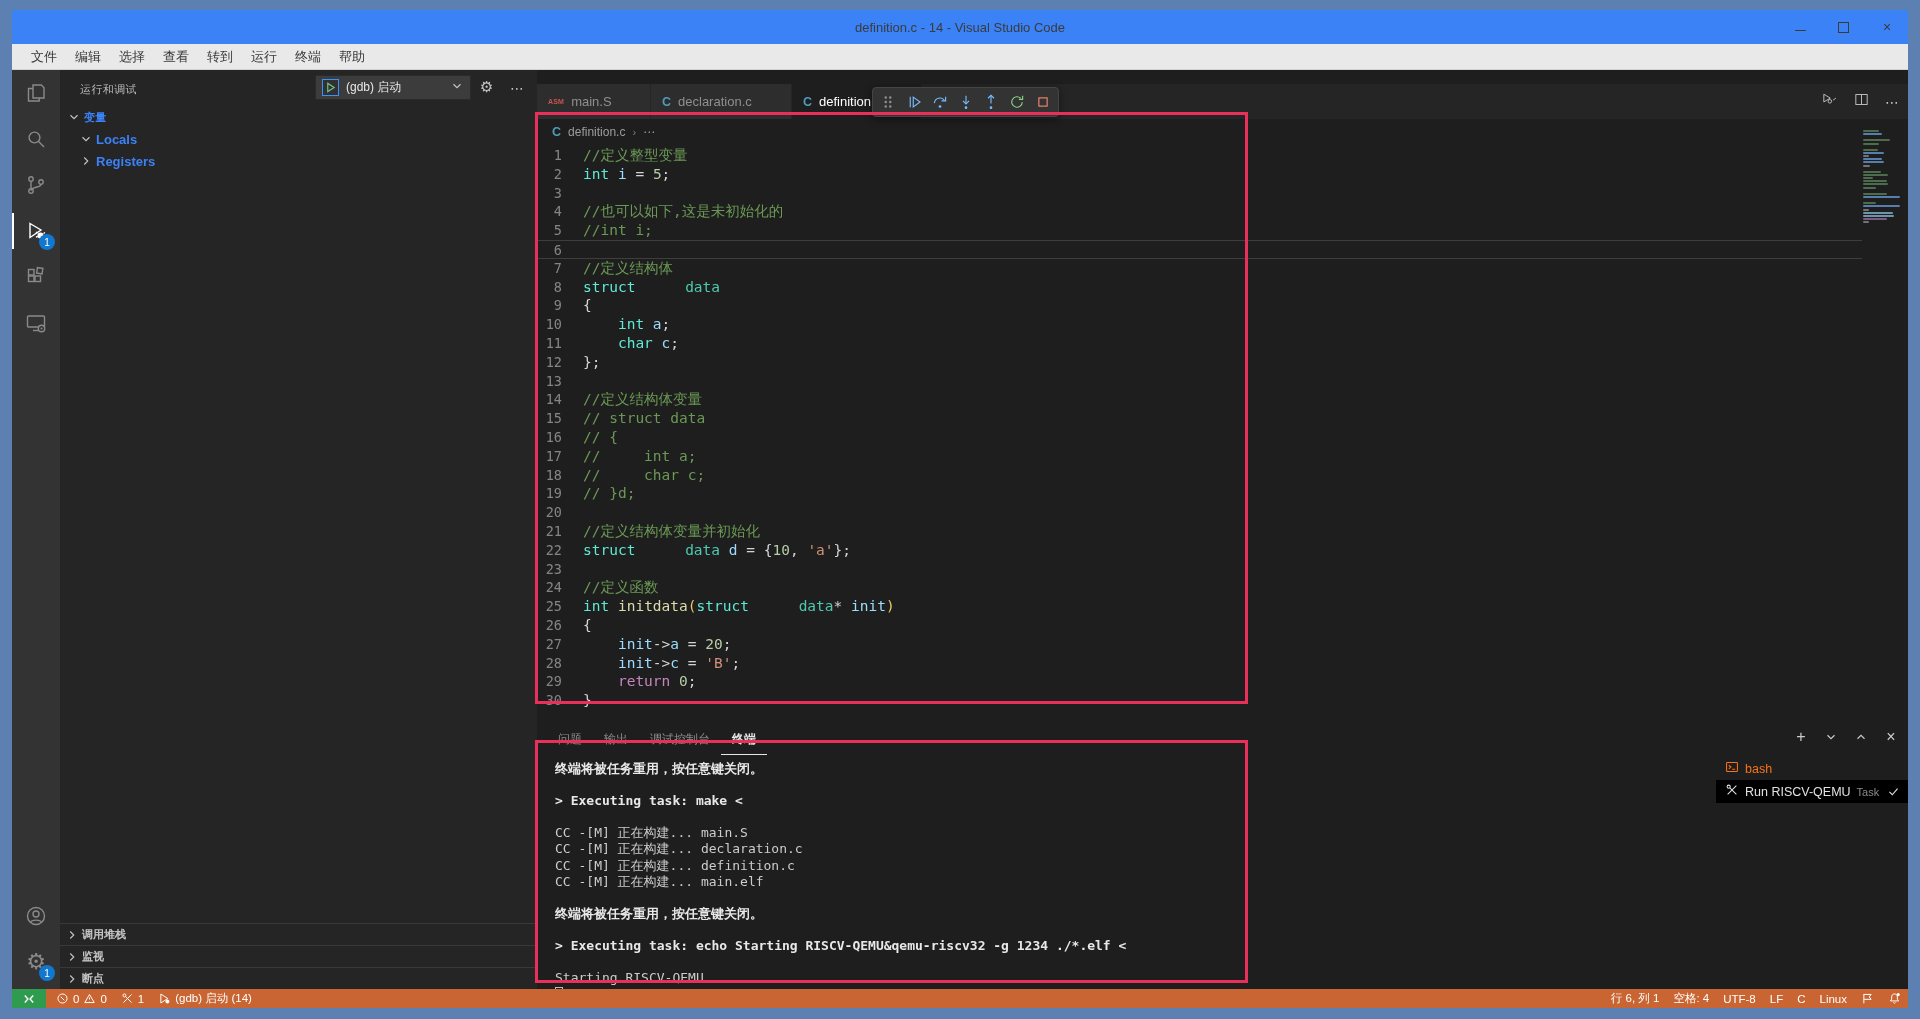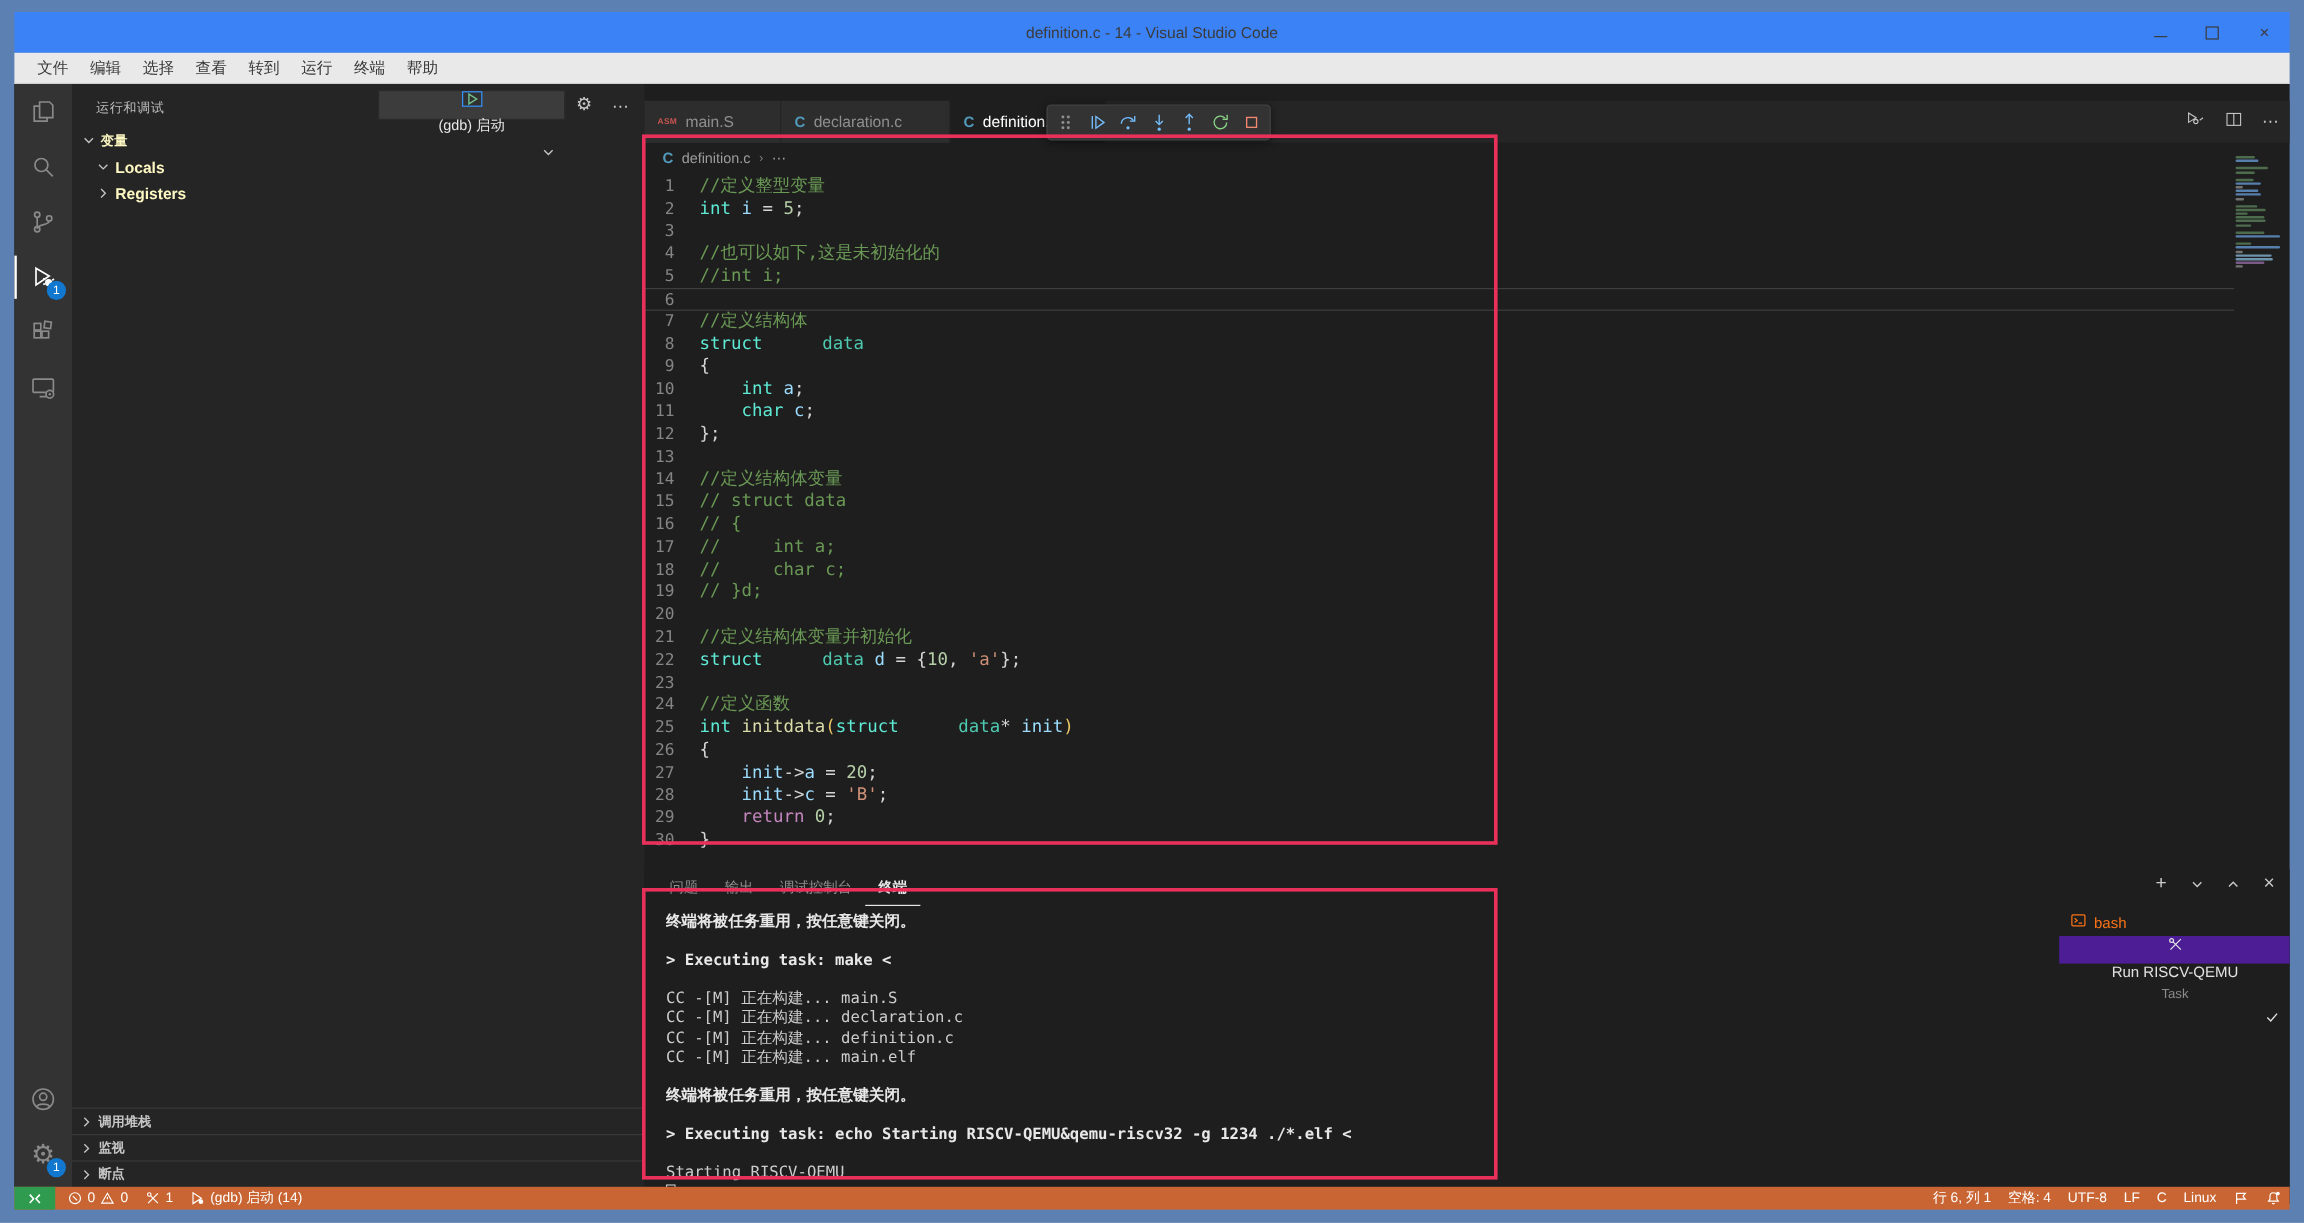--- a/index.html
+++ b/index.html
@@ -31,28 +31,28 @@
   .ab-item.active{color:#ffffff;}
   .ab-item.active::before{content:'';position:absolute;left:0;top:5px;bottom:5px;width:2px;background:#ffffff;}
   .ab-badge{position:absolute;right:5px;bottom:4px;min-width:16px;height:16px;border-radius:8px;background:var(--badge);color:#fff;font-size:10px;display:flex;align-items:center;justify-content:center;padding:0 3px;}
   .ab-bottom{position:absolute;bottom:4px;left:0;width:48px;}
   .gear-glyph{font-size:22px;line-height:1;}
 
   
   .sidebar{position:absolute;left:48px;top:0;width:477px;height:100%;background:#252526;}
   .sb-header{position:relative;height:36px;}
   .sb-title{position:absolute;left:20px;top:12px;font-size:11px;color:#bbbbbb;letter-spacing:.4px;}
-  .cfg{position:absolute;left:255px;top:5px;width:156px;height:25px;background:#3c3c3c;border:1px solid #2a2a2a;display:flex;align-items:center;gap:7px;font-size:12px;color:#e7e7e7;padding:0 6px;flex-direction:column;}
+  .cfg{position:absolute;left:255px;top:5px;width:156px;height:25px;background:#3c3c3c;border:1px solid #2a2a2a;display:flex;align-items:center;gap:7px;font-size:12px;color:#e7e7e7;padding:0 6px;}
   .playbox{width:17px;height:17px;border:1px solid #3794ff;background:#313131;display:flex;align-items:center;justify-content:center;}
   .playbox svg{width:11px;height:11px;}
   .cfg-chev{margin-left:auto;color:#c5c5c5;}
   .cfg-chev svg,.chev svg{width:14px;height:14px;stroke:currentColor;fill:none;}
   .hdr-ico{position:absolute;top:8px;color:#c5c5c5;font-size:15px;cursor:default;}
   .tree{position:absolute;top:36px;left:0;right:0;}
-  .tree-row{display:flex;align-items:center;height:22px;color:#fef9c3;font-size:13px;font-weight:700;gap:2px;}
+  .tree-row{display:flex;align-items:center;height:22px;color:#3b82f6;font-size:13px;font-weight:700;gap:2px;}
   .tree-row .chev{width:16px;height:16px;color:#c5c5c5;flex:none;display:flex;align-items:center;justify-content:center;}
   .t-sec{font-size:11px;letter-spacing:.3px;}
   .sb-bottom{position:absolute;left:0;bottom:0;width:100%;}
   .sb-section{height:22px;border-top:1px solid #393939;display:flex;align-items:center;padding-left:4px;font-size:11px;font-weight:700;color:#c5c5c5;gap:2px;}
   .sb-section .chev{width:16px;height:16px;color:#c5c5c5;display:flex;align-items:center;justify-content:center;}
 
   
   .editor-area{position:absolute;left:525px;top:14px;right:0;height:100%;}
   .tabbar{position:absolute;top:0;left:0;right:0;height:35px;background:#252526;display:flex;}
   .tab{height:35px;display:flex;align-items:center;gap:7px;padding-left:11px;font-size:13px;color:#8f8f8f;background:#2d2d2d;border-right:1px solid #252526;overflow:hidden;white-space:nowrap;flex:none;}
@@ -93,21 +93,21 @@
   .panel-actions .pa{display:flex;align-items:center;justify-content:center;width:16px;height:16px;font-size:16px;}
   .panel-actions svg{width:14px;height:14px;stroke:currentColor;fill:none;stroke-width:1.3;}
 
   .terminal{position:absolute;left:18px;top:37px;right:200px;bottom:0;font-family:"DejaVu Sans Mono",monospace;font-size:13px;line-height:16.1px;color:#cccccc;white-space:pre;overflow:hidden;}
   .term-line{height:16.1px;}
   .term-line.bold{font-weight:700;color:#e8e8e8;}
   .cursor-block{display:inline-block;width:8px;height:14px;border:1px solid #bfbfbf;vertical-align:text-bottom;}
 
   .term-list{position:absolute;top:33px;right:0;width:192px;}
   .tl-row{height:23px;display:flex;align-items:center;padding:0 8px 0 9px;font-size:12.5px;color:#f97316;gap:6px;}
-  .tl-row.selected{background:#4c1d95;color:#e2e2e2;flex-direction:column;}
+  .tl-row.selected{background:#000000;color:#e2e2e2;}
   .tl-row svg{width:14px;height:14px;stroke:currentColor;fill:none;flex:none;}
   .tl-suffix{color:#8b8b8b;font-size:11px;}
   .tl-check{margin-left:auto;display:flex;align-items:center;}
   .tl-check svg{width:13px;height:13px;}
 
   
   .red-box{position:absolute;border:3px solid var(--annotation);z-index:60;pointer-events:none;}
   .box1{left:523px;top:42px;width:713px;height:592px;}
   .box2{left:523px;top:670px;width:713px;height:243px;}
 

